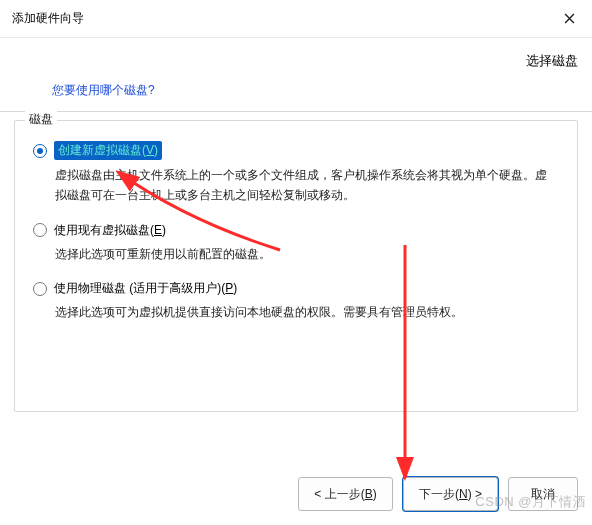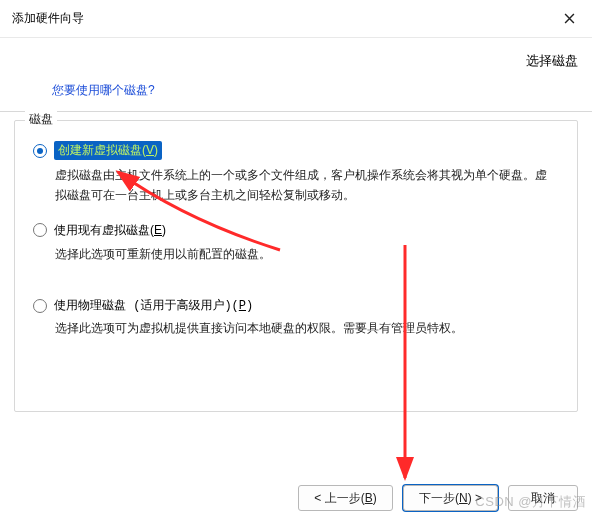--- a/index.html
+++ b/index.html
@@ -87,42 +87,42 @@
       content: "";
       width: 6px; height: 6px; border-radius: 50%;
       background: #0a63c4;
     }
     .opt-label {
       font-size: 12px;
       color: #000;
       position: relative;
     }
     .opt-label.sel {
-      color: #bef264;
+      color: #5eead4;
       background: #0a63c4;
       padding: 1px 4px;
       border-radius: 2px;
     }
     .opt-desc {
       margin-left: 22px;
       font-size: 12px;
       color: #222;
       line-height: 1.65;
     }
     .footer {
       position: absolute;
       right: 14px;
       bottom: 14px;
       display: flex;
       gap: 10px;
       align-items: center;
     }
     .btn {
       min-width: 95px;
-      height: 26px;
+      height: 34px;
       border: 1px solid #b8b8b8;
       background: #fdfdfd;
       border-radius: 3px;
       font-size: 12px;
       font-family: inherit;
       color: #222;
       display: inline-flex;
       align-items: center; justify-content: center;
       padding: 0 12px;
     }
@@ -178,21 +178,21 @@
     </div>
 
     <div class="option" style="margin-top:14px;">
       <div class="row">
         <span class="radio"></span>
         <span class="opt-label"><span>使用现有虚拟磁盘(</span><u>E</u><span>)</span></span>
       </div>
       <div class="opt-desc">选择此选项可重新使用以前配置的磁盘。</div>
     </div>
 
-    <div class="option" style="margin-top:33px;font-family:Liberation Mono, monospace;">
+    <div class="option" style="margin-top:16px;">
       <div class="row">
         <span class="radio"></span>
         <span class="opt-label"><span>使用物理磁盘 (适用于高级用户)(</span><u>P</u><span>)</span></span>
       </div>
       <div class="opt-desc">选择此选项可为虚拟机提供直接访问本地硬盘的权限。需要具有管理员特权。</div>
     </div>
   </div>
 </div>
 
 <div class="footer">

